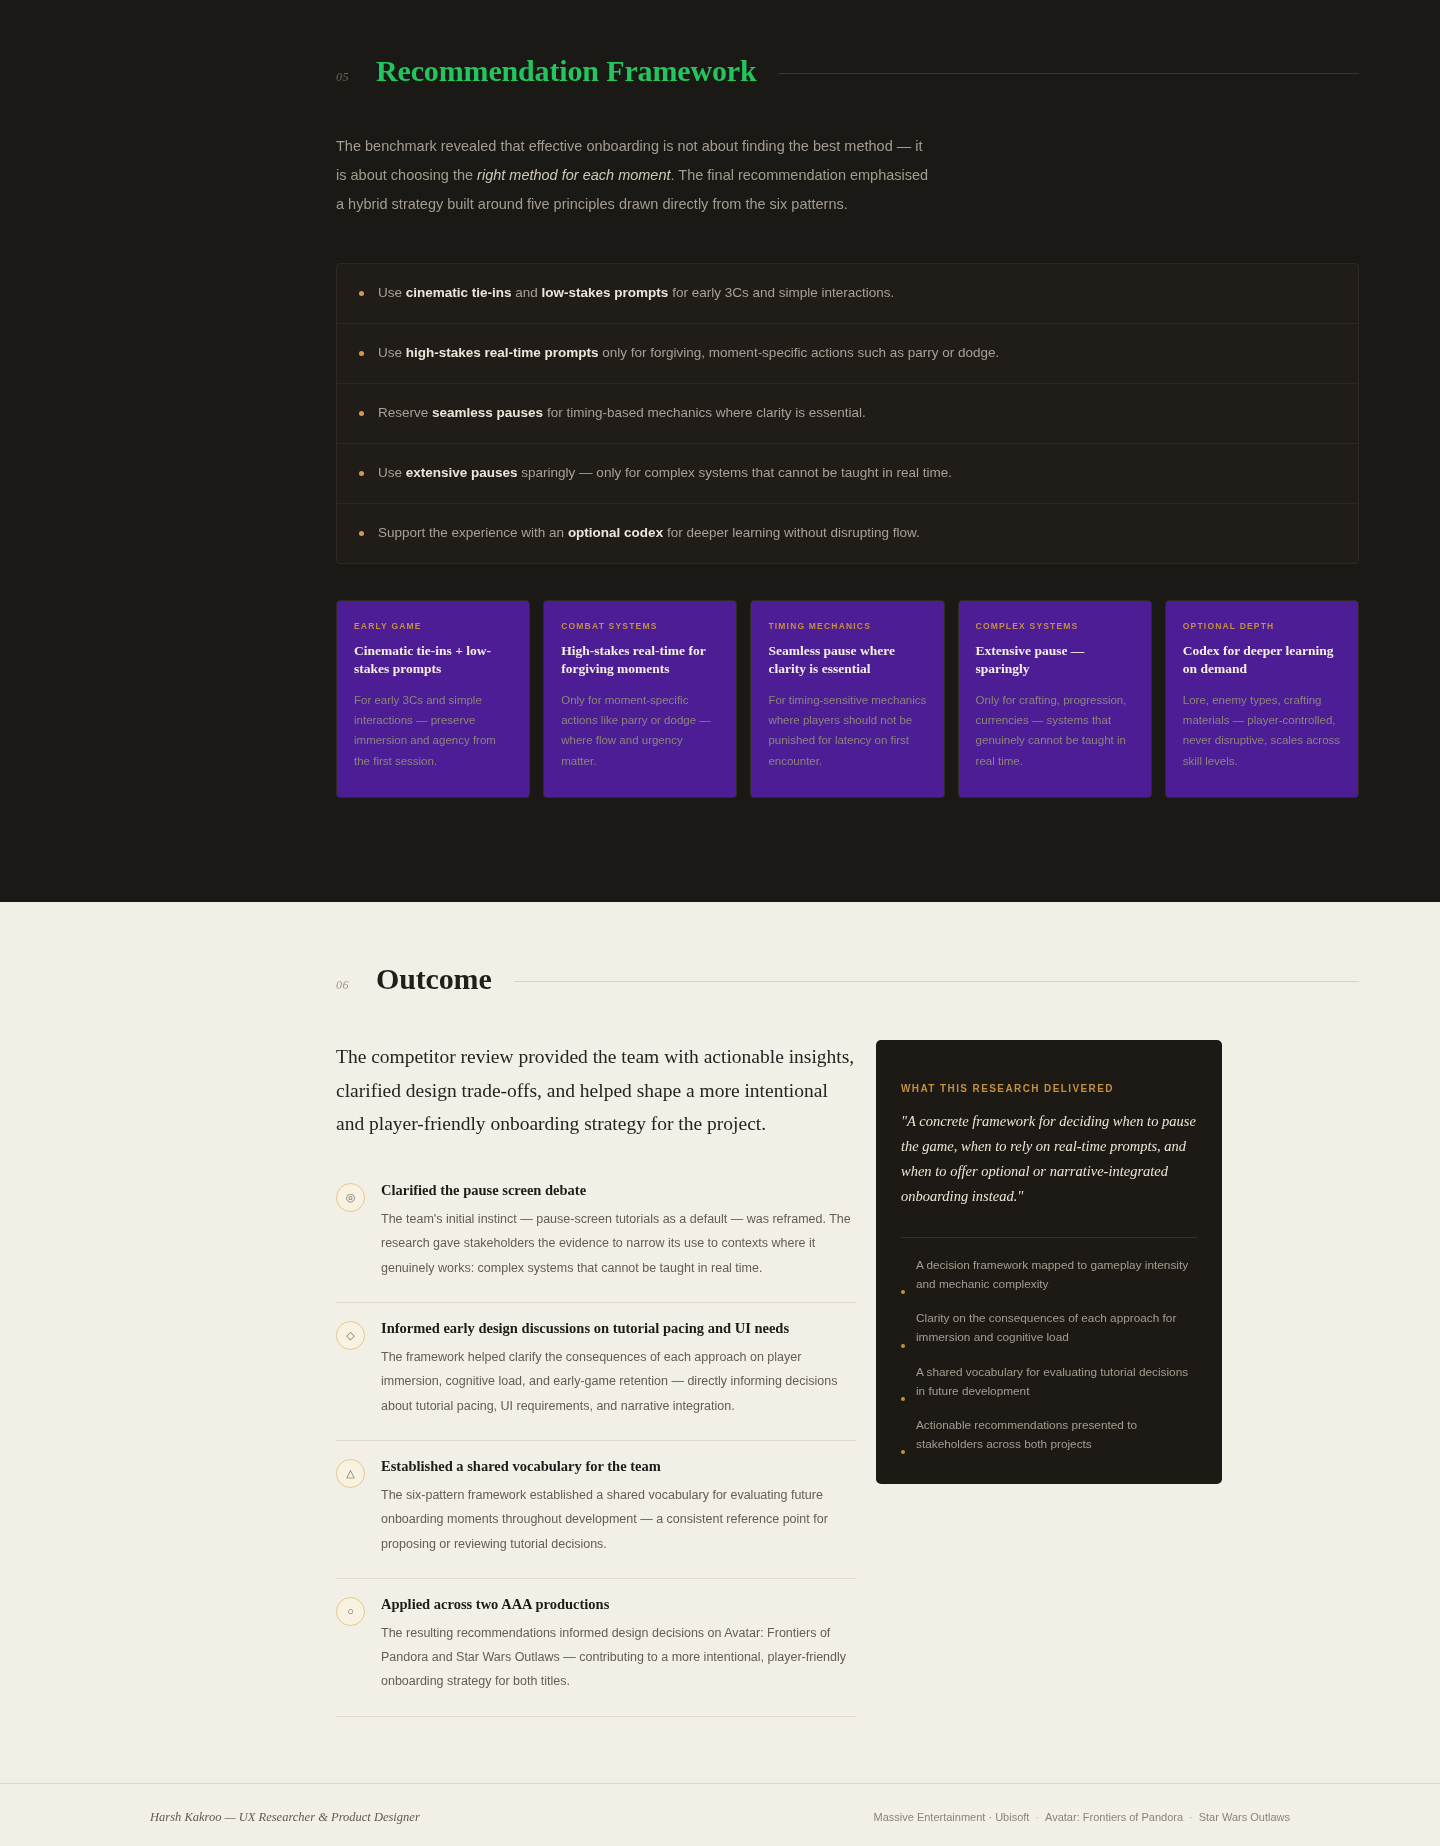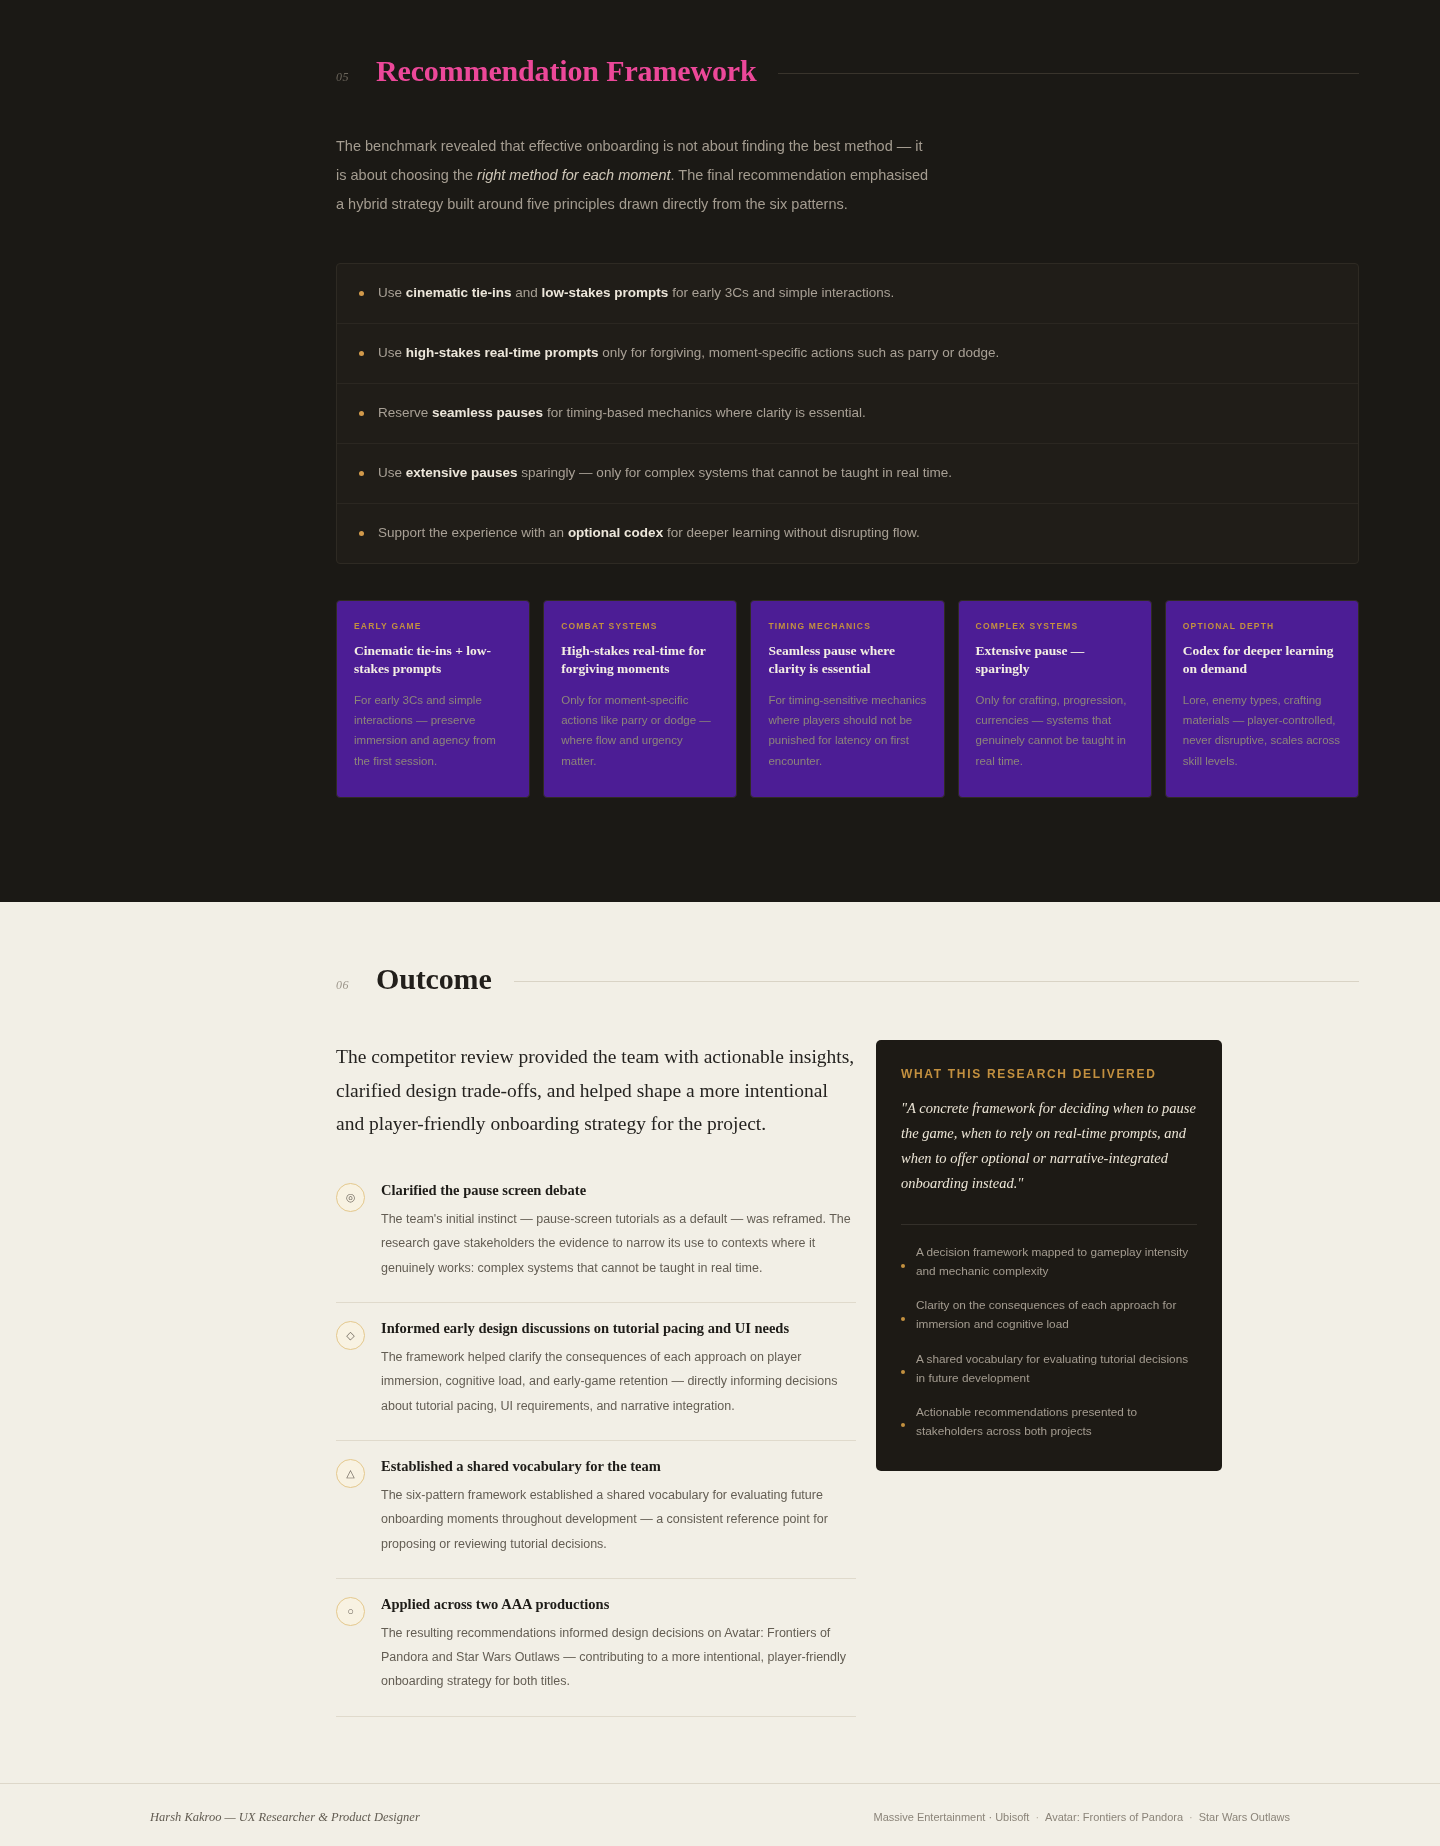--- a/index.html
+++ b/index.html
@@ -45,21 +45,21 @@
   .dark-section .sec-num { color: #6c665c; }
   .light-section .sec-num { color: #9c958a; }
   .sec-title {
     font-family: "Liberation Serif", serif;
     font-weight: 700;
     font-size: 30px;
     line-height: 1;
     letter-spacing: -.005em;
     white-space: nowrap;
   }
-  .dark-section .sec-title { color: #ec4899; }
+  .dark-section .sec-title { color: #22c55e; }
   .light-section .sec-title { color: #221f1b; }
   .sec-rule {
     flex: 1 1 auto;
     height: 1px;
     margin-left: 22px;
     position: relative;
     top: -7px;
   }
   .dark-section .sec-rule { background: #39342c; }
   .light-section .sec-rule { background: #d9d3c5; }
@@ -200,45 +200,46 @@
     color: #635d53;
   }
 
   
   .callout {
     background: #1d1a15;
     border-radius: 5px;
     padding: 27px 25px 30px 25px;
   }
   .callout-kicker {
-    font-size: 12px;
+    font-size: 10px;
     font-weight: 700;
     letter-spacing: .14em;
     color: #c3903f;
     text-transform: uppercase;
     margin-bottom: 15px;
+    margin-top: 16px;
   }
   .callout-quote {
     font-family: "Liberation Serif", serif;
     font-style: italic;
     font-size: 14.5px;
     line-height: 1.72;
     color: #ece5d6;
     margin-bottom: 28px;
   }
   .callout-rule {
     height: 1px;
     background: #34302a;
     margin-bottom: 18px;
   }
   .callout-list { list-style: none; }
   .callout-li {
     display: flex;
     gap: 11px;
-    align-items: center;
+    align-items: flex-end;
     margin-bottom: 15px;
   }
   .callout-li:last-child { margin-bottom: 0; }
   .c-dot {
     flex: 0 0 auto;
     width: 4px; height: 4px;
     border-radius: 50%;
     background: #c3903f;
     margin-top: 7px;
   }

